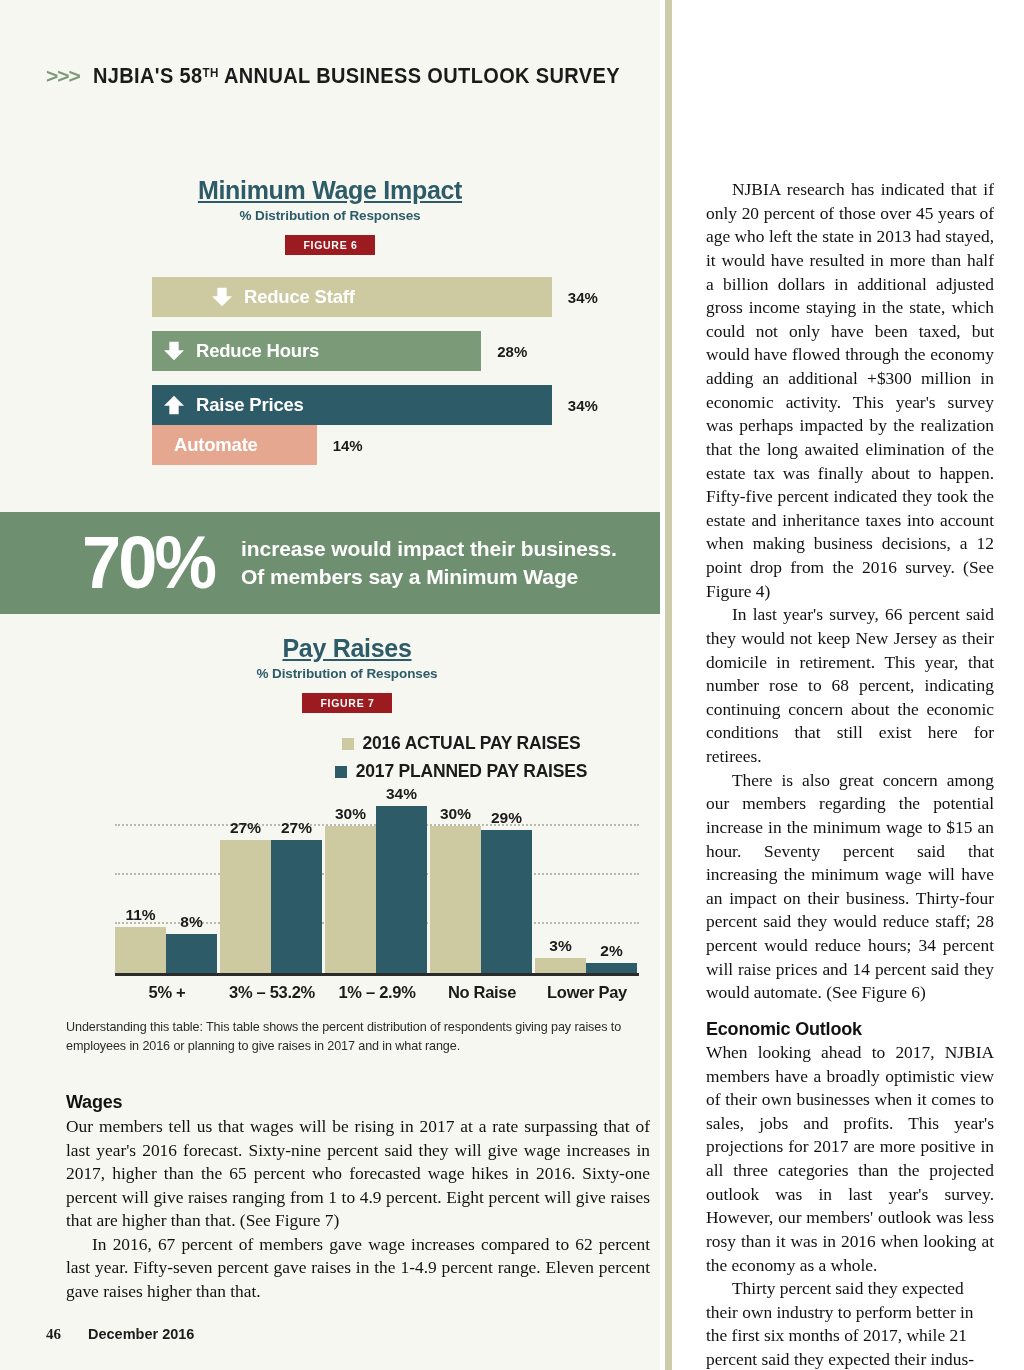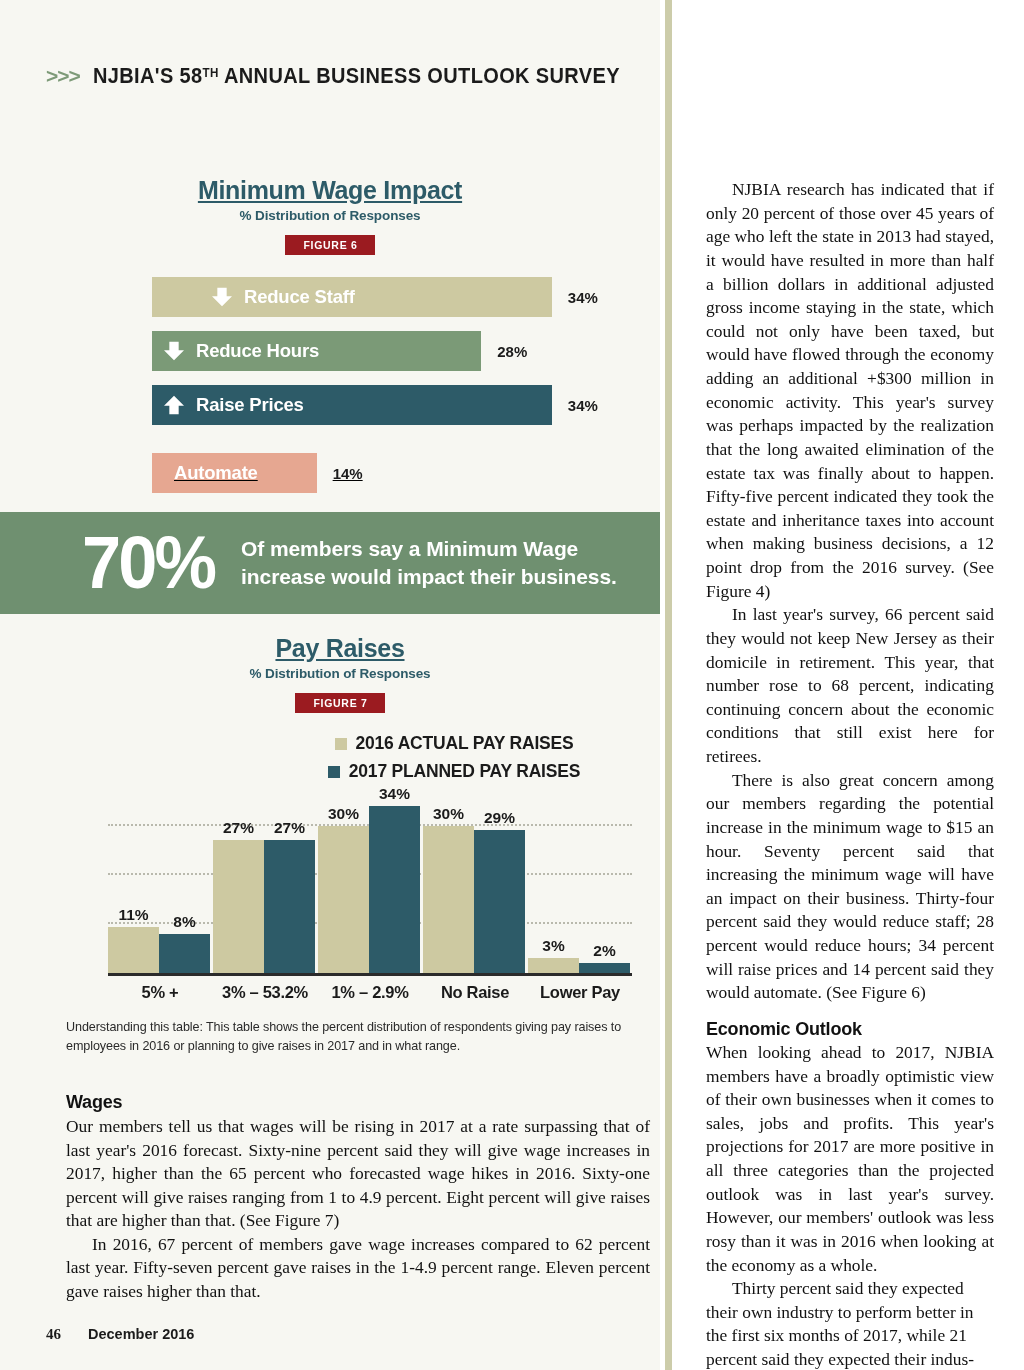--- a/index.html
+++ b/index.html
@@ -165,21 +165,21 @@
   .callout-text {
     color: #ffffff;
     font-size: 21px;
     font-weight: 700;
     line-height: 1.32;
     margin-left: 20px;
     letter-spacing: -0.1px;
   }
 
   
-  #fig7 { position: absolute; left: 10px; top: 634px; width: 660px; }
+  #fig7 { position: absolute; left: 17px; top: 634px; width: 660px; }
   .legend {
     margin-top: 20px;
     padding-left: 228px;
   }
   .legend-row {
     display: flex;
     align-items: center;
     gap: 9px;
     margin-bottom: 7px;
     justify-content: center;
@@ -376,34 +376,34 @@
           <div class="hbar" style="width: 399.84px; background: rgb(45, 91, 104);">
             <span class="hbar-icon">
               <svg class="arrow-svg" width="24" height="24" viewBox="0 0 36 32" aria-hidden="true">
                 <path d="M18 2 L33 17 h-8 v13 H11 V17 H3 z" fill="#ffffff"></path>
               </svg>
             </span>
             <span class="hbar-label">Raise Prices</span>
           </div>
           <span class="hbar-value">34%</span>
         </div>
-        <div class="hbar-row" style="top: 176px; text-decoration: underline;">
+        <div class="hbar-row" style="top: 148px;">
           <div class="hbar" style="width: 164.64px; background: rgb(230, 167, 145);">
             <span class="hbar-label indent">Automate</span>
           </div>
           <span class="hbar-value">14%</span>
         </div>
       </div>
   </section>
 
   <section id="callout">
     <div class="callout-big">70%</div>
     <div class="callout-text">
+      <div>increase would impact their business.</div>
       <div>Of members say a Minimum Wage</div>
-      <div>increase would impact their business.</div>
     </div>
   </section>
 
   <section id="fig7">
     <div class="fig-title">Pay Raises</div>
     <div class="fig-sub">% Distribution of Responses</div>
     <div class="fig-badge-wrap">
       <span class="fig-badge">FIGURE 7</span>
     </div>
 

